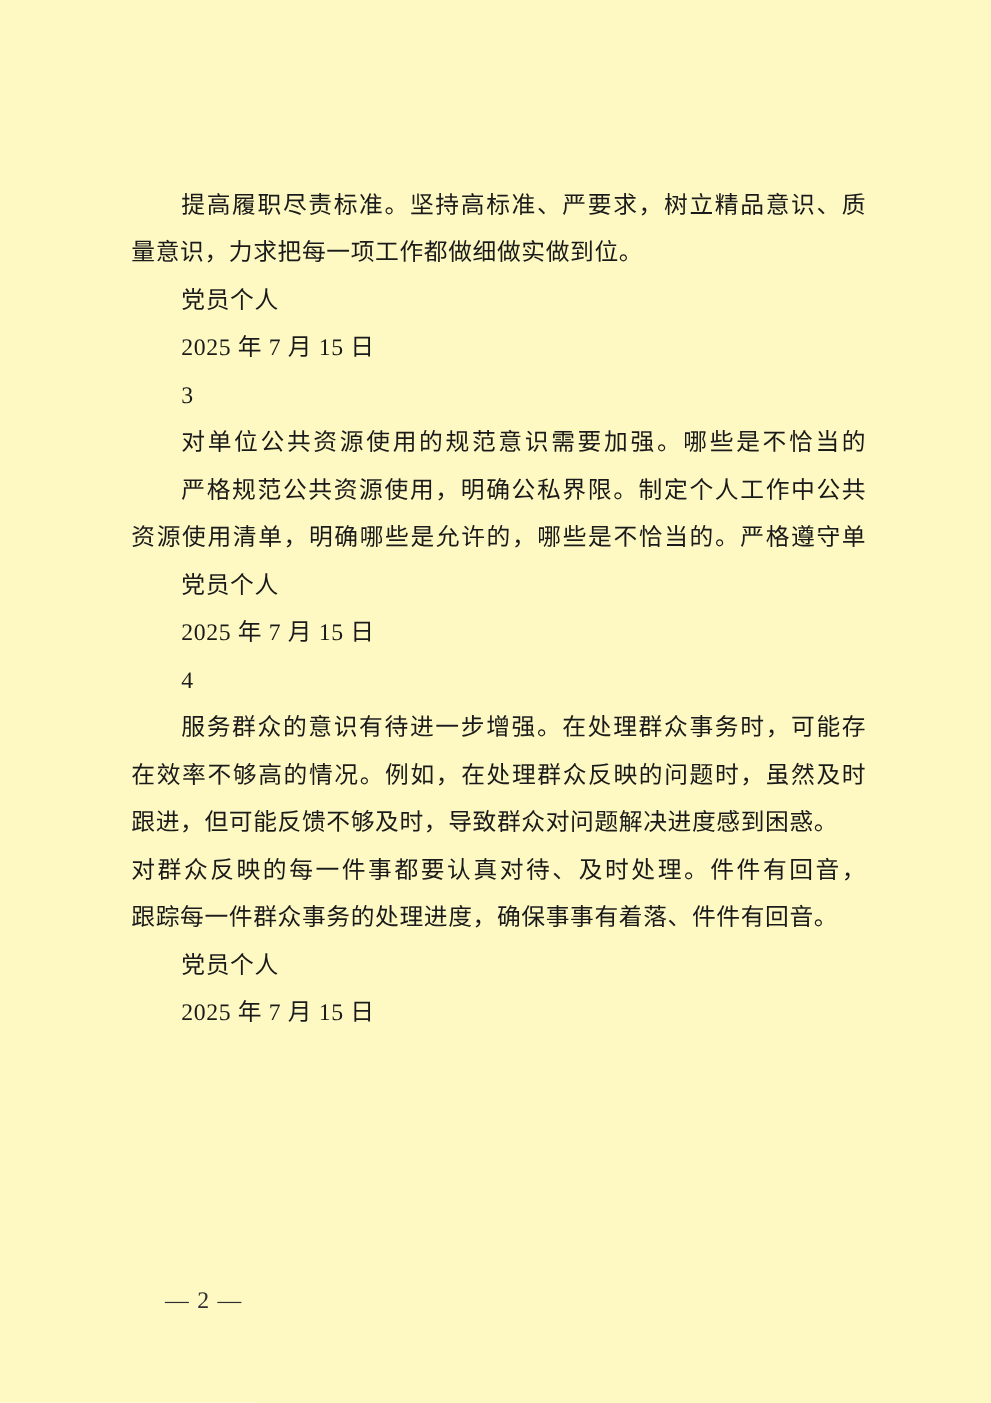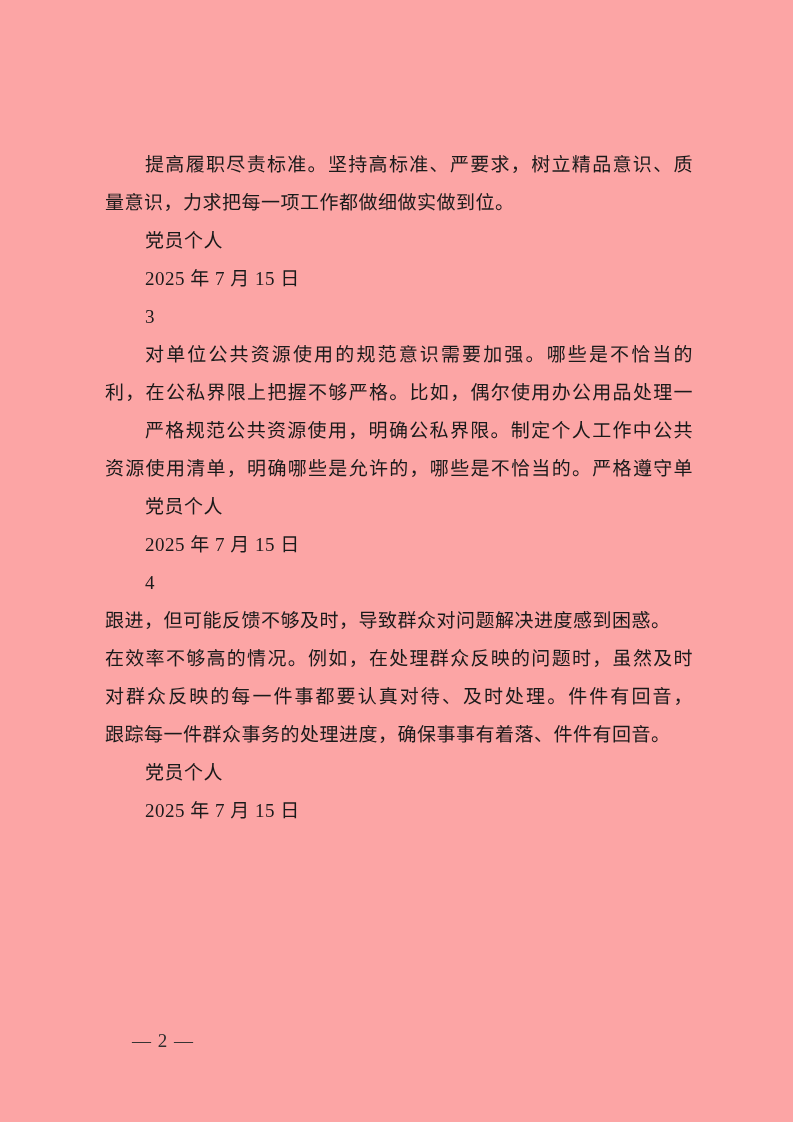--- a/index.html
+++ b/index.html
@@ -9,21 +9,21 @@
     width: 793px;
     height: 1122px;
     background: #ffffff;
     position: relative;
     overflow: hidden;
     font-family: "Liberation Serif", "DejaVu Serif", serif;
   }
   .page {
     position: absolute;
     inset: 0;
-    background: #fca5a5;
+    background: #fef9c3;
   }
   .text-block {
     position: absolute;
     left: 105px;
     top: 146px;
     width: 588px;
     color: #1a1a1a;
   }
   .line {
     height: 38px;
@@ -63,28 +63,28 @@
 <body>
 
 <div class="page">
   <main class="text-block" id="doc-body">
       <div class="line indent fill">提高履职尽责标准。坚持高标准、严要求，树立精品意识、质</div>
       <div class="line">量意识，力求把每一项工作都做细做实做到位。</div>
       <div class="line indent">党员个人</div>
       <div class="line indent">2025 年 7 月 15 日</div>
       <div class="line indent">3</div>
       <div class="line indent fill">对单位公共资源使用的规范意识需要加强。哪些是不恰当的</div>
-      <div class="line fill">利，在公私界限上把握不够严格。比如，偶尔使用办公用品处理一</div>
       <div class="line indent fill">严格规范公共资源使用，明确公私界限。制定个人工作中公共</div>
       <div class="line fill">资源使用清单，明确哪些是允许的，哪些是不恰当的。严格遵守单</div>
       <div class="line indent">党员个人</div>
       <div class="line indent">2025 年 7 月 15 日</div>
       <div class="line indent">4</div>
+      <div class="line indent fill">服务群众的意识有待进一步增强。在处理群众事务时，可能存</div>
+      <div class="line fill">在效率不够高的情况。例如，在处理群众反映的问题时，虽然及时</div>
       <div class="line">跟进，但可能反馈不够及时，导致群众对问题解决进度感到困惑。</div>
-      <div class="line fill">在效率不够高的情况。例如，在处理群众反映的问题时，虽然及时</div>
       <div class="line fill">对群众反映的每一件事都要认真对待、及时处理。件件有回音，</div>
       <div class="line">跟踪每一件群众事务的处理进度，确保事事有着落、件件有回音。</div>
       <div class="line indent">党员个人</div>
       <div class="line indent">2025 年 7 月 15 日</div>
     </main>
   <footer class="page-footer">
     <span class="page-number">— 2 —</span>
   </footer>
 </div>
 

